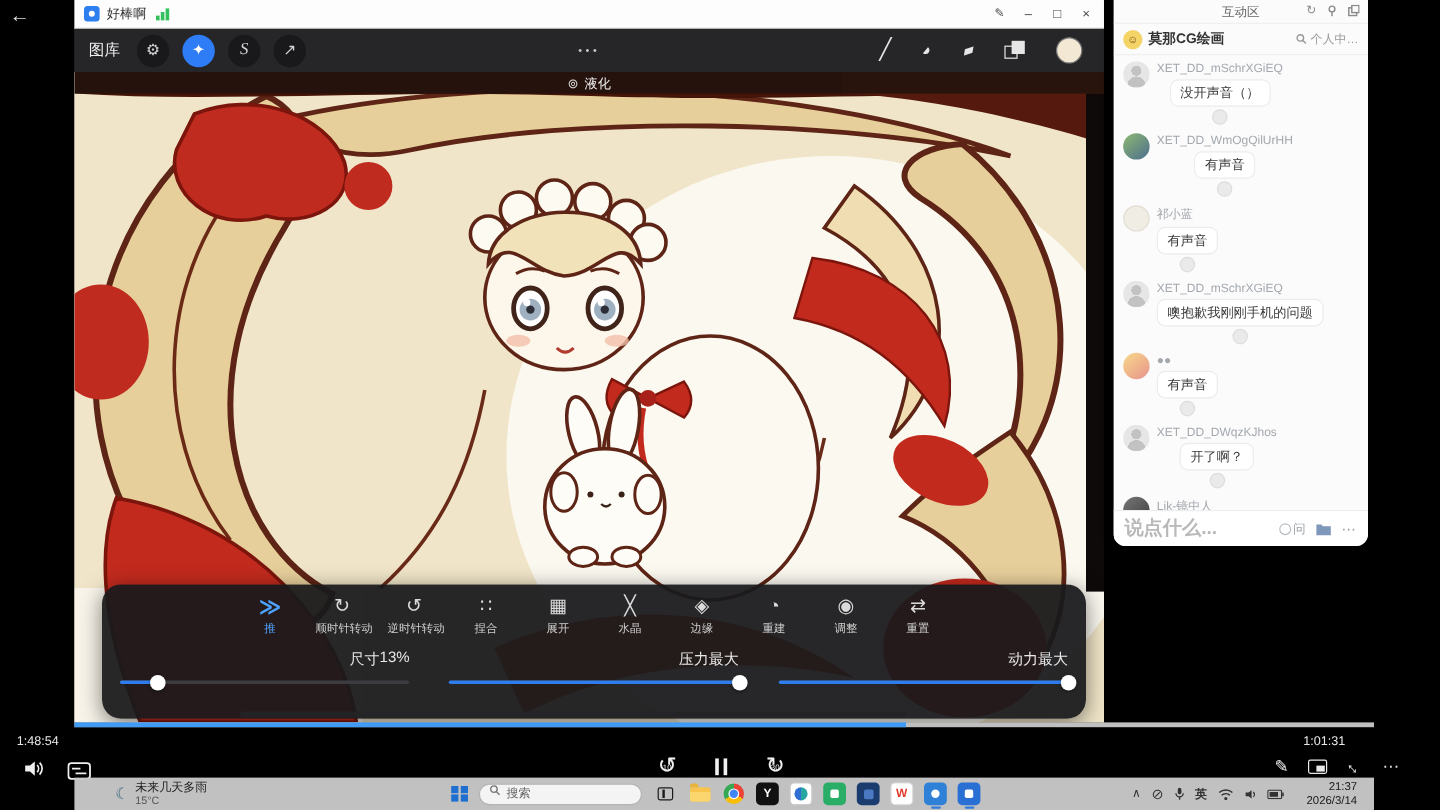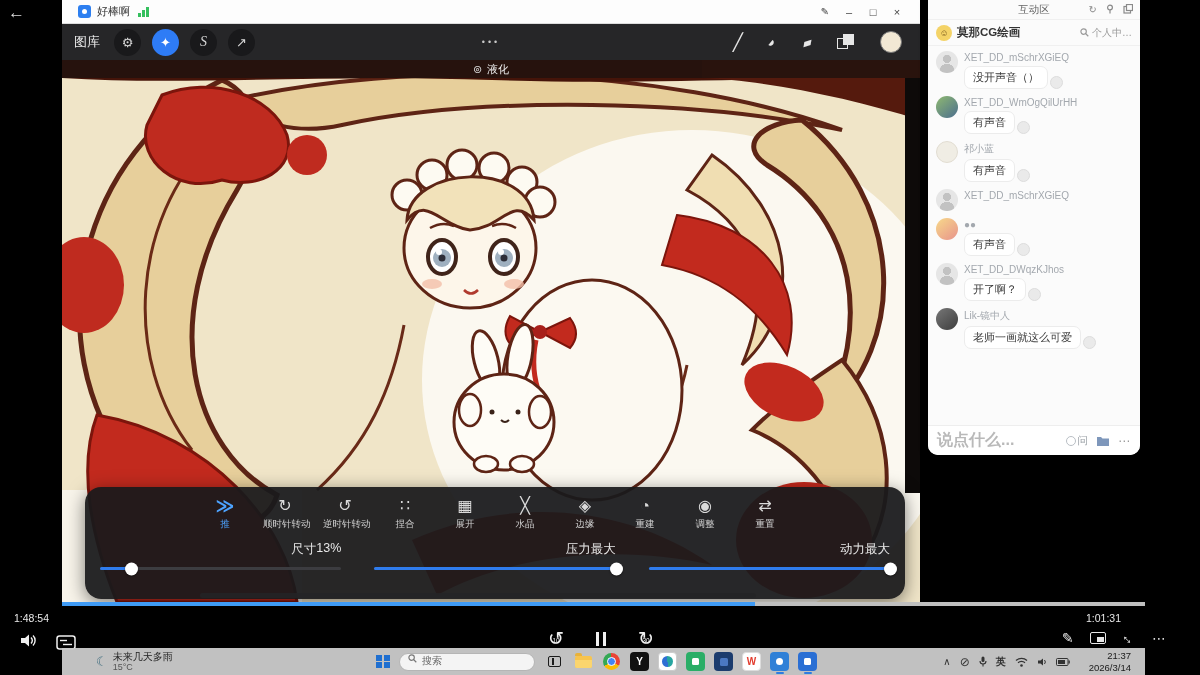--- a/index.html
+++ b/index.html
@@ -21,21 +21,21 @@
   .pause{display:flex;gap:4px;} .pause i{display:block;width:3px;height:14px;background:#f0f0f0;}
   .right-ctrl{position:absolute;left:1062px;top:630px;width:130px;display:flex;gap:16px;align-items:center;color:#e9e9e9;}
   .pencil{font-size:14px;}
   .pip{width:16px;height:12px;border:1.5px solid #e9e9e9;border-radius:2px;position:relative;}
   .pip i{position:absolute;right:1px;bottom:1px;width:7px;height:5px;background:#e9e9e9;}
   .shrink{display:inline-block;transform:rotate(45deg);font-size:14px;}
   .more-dots{position:absolute;left:1152px;top:630px;color:#ddd;font-size:14px;letter-spacing:2px;}
 
   
   .appwin{position:absolute;left:62px;top:0;width:858px;height:602px;background:#262628;}
-  .titlebar{position:relative;height:24px;background:#fdfdfd;display:flex;align-items:center;padding:0 16px;border-bottom:1px solid #ddd;}
+  .titlebar{position:relative;height:24px;background:#fdfdfd;display:flex;align-items:center;padding:0 8px;border-bottom:1px solid #ddd;}
   .appico{width:13px;height:13px;border-radius:3px;background:#2d7ff0;margin-right:6px;position:relative;}
   .appico:after{content:'';position:absolute;inset:4px;border-radius:50%;background:#fff;}
   .wintitle{font-size:11px;color:#333;margin-right:8px;}
   .sig{display:flex;align-items:flex-end;gap:1.5px;height:10px;}
   .sig i{width:2.5px;background:#35c05e;display:block;}
   .sig i:nth-child(1){height:4px;} .sig i:nth-child(2){height:7px;} .sig i:nth-child(3){height:10px;}
   .winctrls{margin-left:auto;display:flex;gap:10px;color:#444;font-size:11px;align-items:center;}
   .winctrls span{width:14px;text-align:center;}
 
   .ptoolbar{position:relative;height:36px;background:#262628;display:flex;align-items:center;padding:0 12px;}
@@ -87,21 +87,21 @@
   .msgs{flex:1;padding:5px 8px 0;overflow:hidden;}
   .msg{display:flex;margin-bottom:7px;}
   .mav{flex:0 0 22px;width:22px;height:22px;border-radius:50%;margin-right:6px;}
   .av-person{background:radial-gradient(circle at 50% 36%,#c2c2c2 23%,rgba(0,0,0,0) 24%),radial-gradient(circle at 50% 92%,#c2c2c2 32%,rgba(0,0,0,0) 33%),#e6e6e6;}
   .av1{background:linear-gradient(140deg,#8fb971,#4b6e8e);}
   .av3{background:#f0ede4;border:1px solid #e2ddd2;}
   .av5{background:linear-gradient(140deg,#f7d98a,#e8938c);}
   .av7{background:linear-gradient(140deg,#777,#3d3d3d);}
   .mbody{min-width:0;}
   .mname{font-size:10px;color:#a3a8ae;margin:1px 0 3px;}
-  .bline{display:flex;align-items:flex-end;gap:2px;}
+  .bline{display:flex;align-items:center;gap:2px;flex-direction:column;}
   .bubble{display:inline-block;background:#fff;border:1px solid #ececec;border-radius:7px;padding:3px 8px;font-size:11px;color:#3a3a3a;white-space:nowrap;}
   .memo{width:13px;height:13px;border-radius:50%;background:#eaeaea;border:1px solid #ddd;}
   .cinput{height:30px;border-top:1px solid #eee;display:flex;align-items:center;padding:0 9px;background:#fff;}
   .ph{font-size:16px;color:#b9b9b9;flex:1;font-weight:bold;}
   .ask{display:flex;align-items:center;gap:2px;color:#9aa0a6;font-size:10.5px;margin-right:8px;}
   .ask .qc{width:10px;height:10px;border:1px solid #b9bec4;border-radius:50%;}
   .cmore{color:#999;font-size:12px;letter-spacing:1px;margin-left:8px;}
 
   
   .taskbar{position:absolute;left:62px;top:648px;width:1083px;height:27px;background:rgba(201,201,201,.96);display:flex;align-items:center;font-size:10px;color:#222;}
@@ -379,20 +379,24 @@
           <div class="bline">
               <span class="bubble">有声音</span>
               <span class="memo"></span>
             </div>
           </span>
       </div>
       <div class="msg">
         <span class="mav av-person"></span>
         <span class="mbody">
             <div class="mname">XET_DD_mSchrXGiEQ</div>
+          <div class="bline">
+              <span class="bubble">噢抱歉我刚刚手机的问题</span>
+              <span class="memo"></span>
+            </div>
           </span>
       </div>
       <div class="msg">
         <span class="mav av5"></span>
         <span class="mbody">
             <div class="mname reddots">●●</div>
           <div class="bline">
               <span class="bubble">有声音</span>
               <span class="memo"></span>
             </div>

